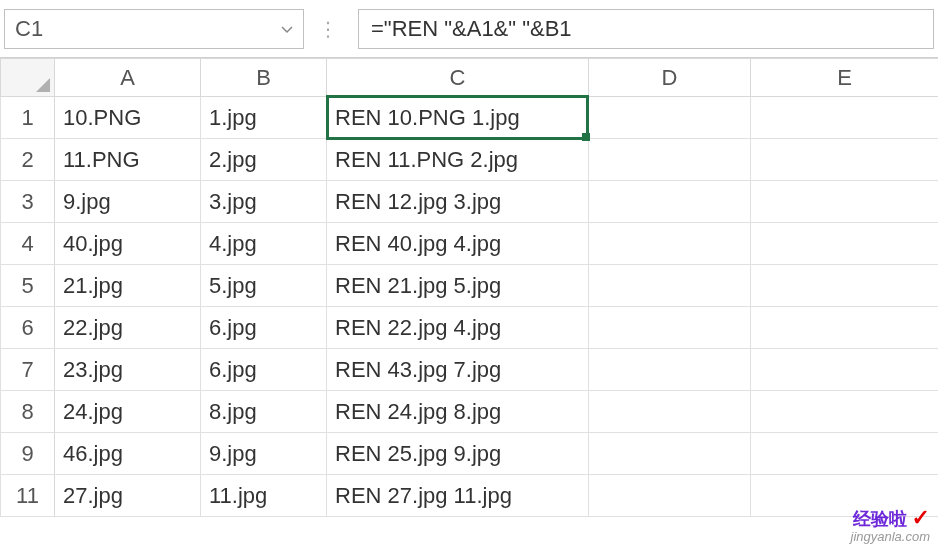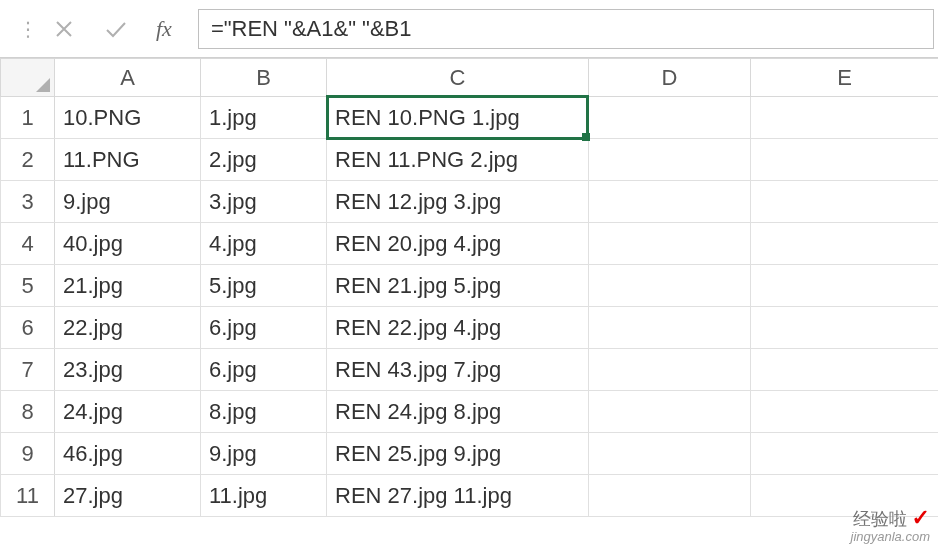--- a/index.html
+++ b/index.html
@@ -147,54 +147,49 @@
     }
     .watermark {
       position: absolute;
       right: 8px;
       bottom: 6px;
       font-size: 16px;
       text-align: right;
       line-height: 1.1;
     }
     .watermark-top {
-      color: #737373;
-      font-weight: normal;
+      color: #6d28d9;
+      font-weight: bold;
       font-size: 18px;
     }
     .watermark-check {
       color: #e60000;
       font-size: 22px;
       font-weight: bold;
     }
     .watermark-bottom {
       color: #999;
       font-size: 13px;
       font-style: italic;
       margin-left: 12px;
     }
   </style>
 </head>
 <body>
 
 <div class="formula-bar">
+  <div class="name-box">
+    <span>C1</span>
+    <span class="name-box-dropdown">
+      <svg width="12" height="8" viewBox="0 0 12 8">
+          <path d="M1 1 L6 6 L11 1" stroke="#888" stroke-width="1.5" fill="none"></path>
+        </svg>
+    </span>
+  </div>
   <div class="vert-dots">⋮</div>
-  <div class="formula-actions">
-    <div class="action-icon">
-      <svg width="20" height="20" viewBox="0 0 20 20">
-          <path d="M3 3 L17 17 M17 3 L3 17" stroke="#b0b0b0" stroke-width="2" fill="none"></path>
-        </svg>
-    </div>
-    <div class="action-icon">
-      <svg width="24" height="20" viewBox="0 0 24 20">
-          <path d="M3 11 L9 17 L21 4" stroke="#b0b0b0" stroke-width="2" fill="none"></path>
-        </svg>
-    </div>
-    <div class="fx-label">fx</div>
-  </div>
   <div class="formula-input">
     <span>="REN "&amp;A1&amp;" "&amp;B1</span>
   </div>
 </div>
 
 <div class="grid-container">
   <table class="grid">
     <colgroup>
       <col class="col-rowhead">
         <col class="col-a">
@@ -237,21 +232,21 @@
           <td>9.jpg</td>
           <td>3.jpg</td>
           <td>REN 12.jpg 3.jpg</td>
           <td></td>
           <td></td>
         </tr>
         <tr>
           <td class="rowhead">4</td>
           <td>40.jpg</td>
           <td>4.jpg</td>
-          <td>REN 20.jpg 4.jpg</td>
+          <td>REN 40.jpg 4.jpg</td>
           <td></td>
           <td></td>
         </tr>
         <tr>
           <td class="rowhead">5</td>
           <td>21.jpg</td>
           <td>5.jpg</td>
           <td>REN 21.jpg 5.jpg</td>
           <td></td>
           <td></td>

